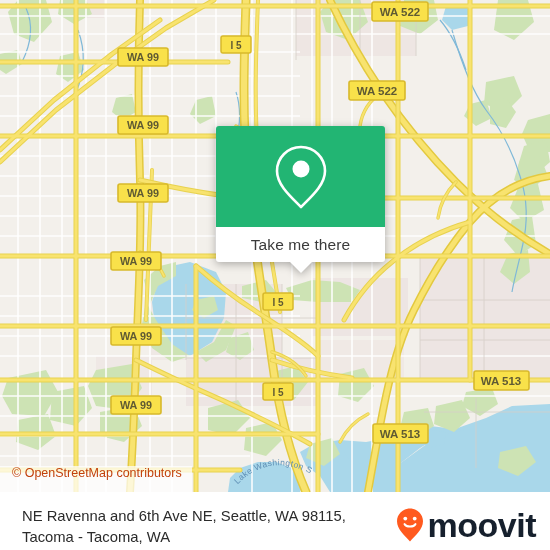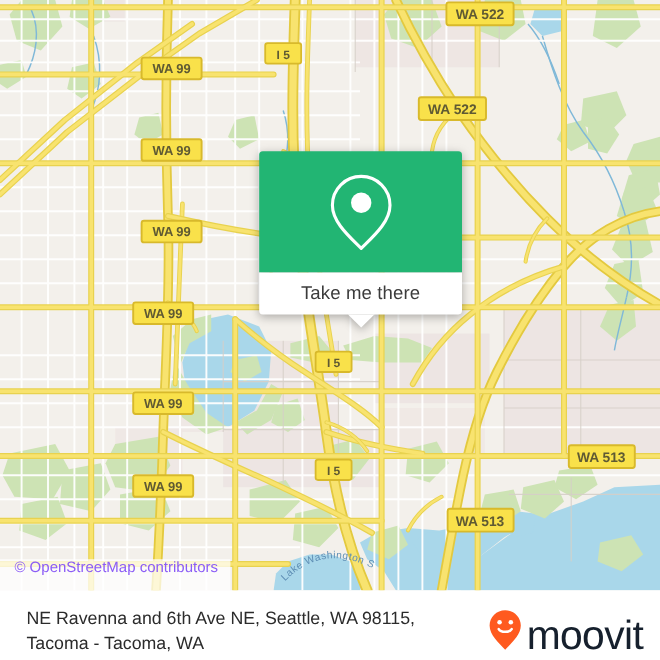--- a/index.html
+++ b/index.html
@@ -78,21 +78,21 @@
   #osm-attrib {
     position: absolute;
     left: 0;
     top: 466px;
     height: 14px;
     padding: 0 10px 15px 12px;
     display: flex;
     align-items: center;
     background: rgba(255,255,255,0.72);
     font-size: 12.5px;
-    color: #8b5cf6;
+    color: #c2410c;
     z-index: 30;
     white-space: nowrap;
   }
 
   
   #footer {
     position: absolute;
     left: 0;
     top: 492px;
     width: 550px;
@@ -106,22 +106,23 @@
   }
   #footer-address {
     font-size: 14.8px;
     line-height: 1.42;
     color: #2b2b2b;
     max-width: 385px;
   }
   #footer-address div { white-space: nowrap; }
   #brand {
     display: flex;
-    align-items: flex-end;
+    align-items: flex-start;
     gap: 4px;
+    font-weight: bold;
   }
   #brand-name {
     font-size: 34px;
     line-height: 1;
     color: #16202d;
     letter-spacing: -0.5px;
   }
 
   
   .shield-text {

